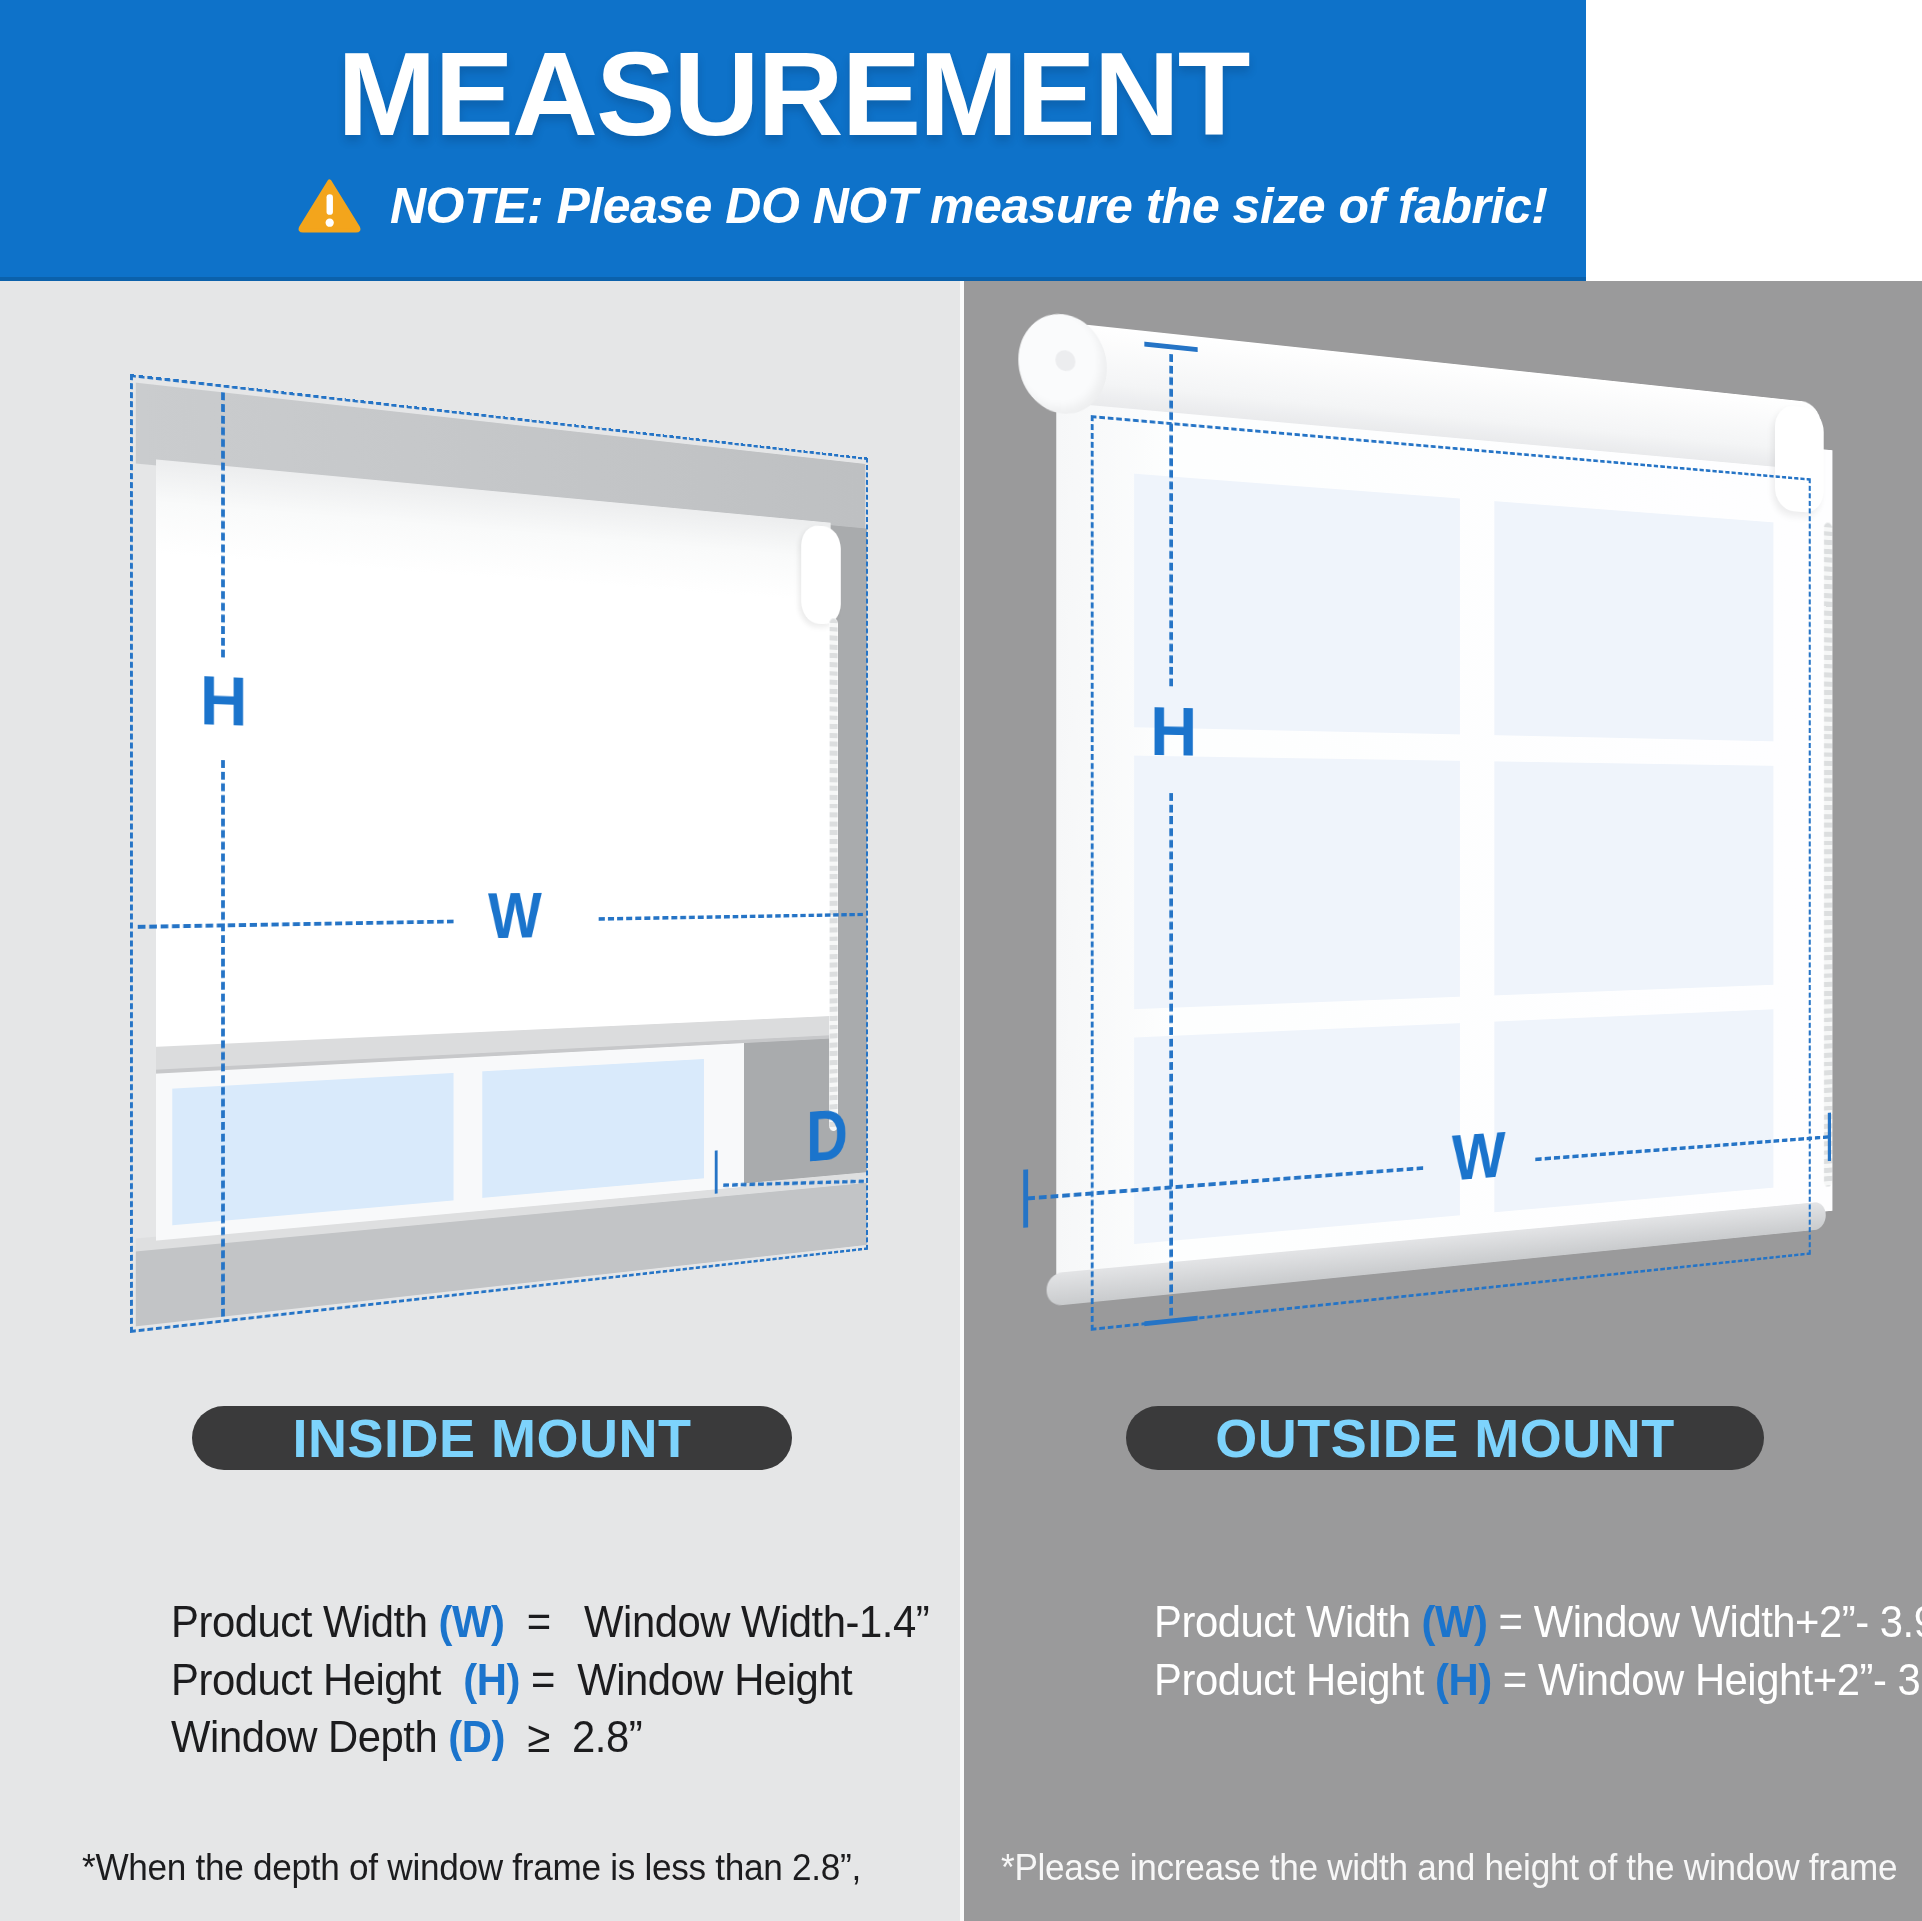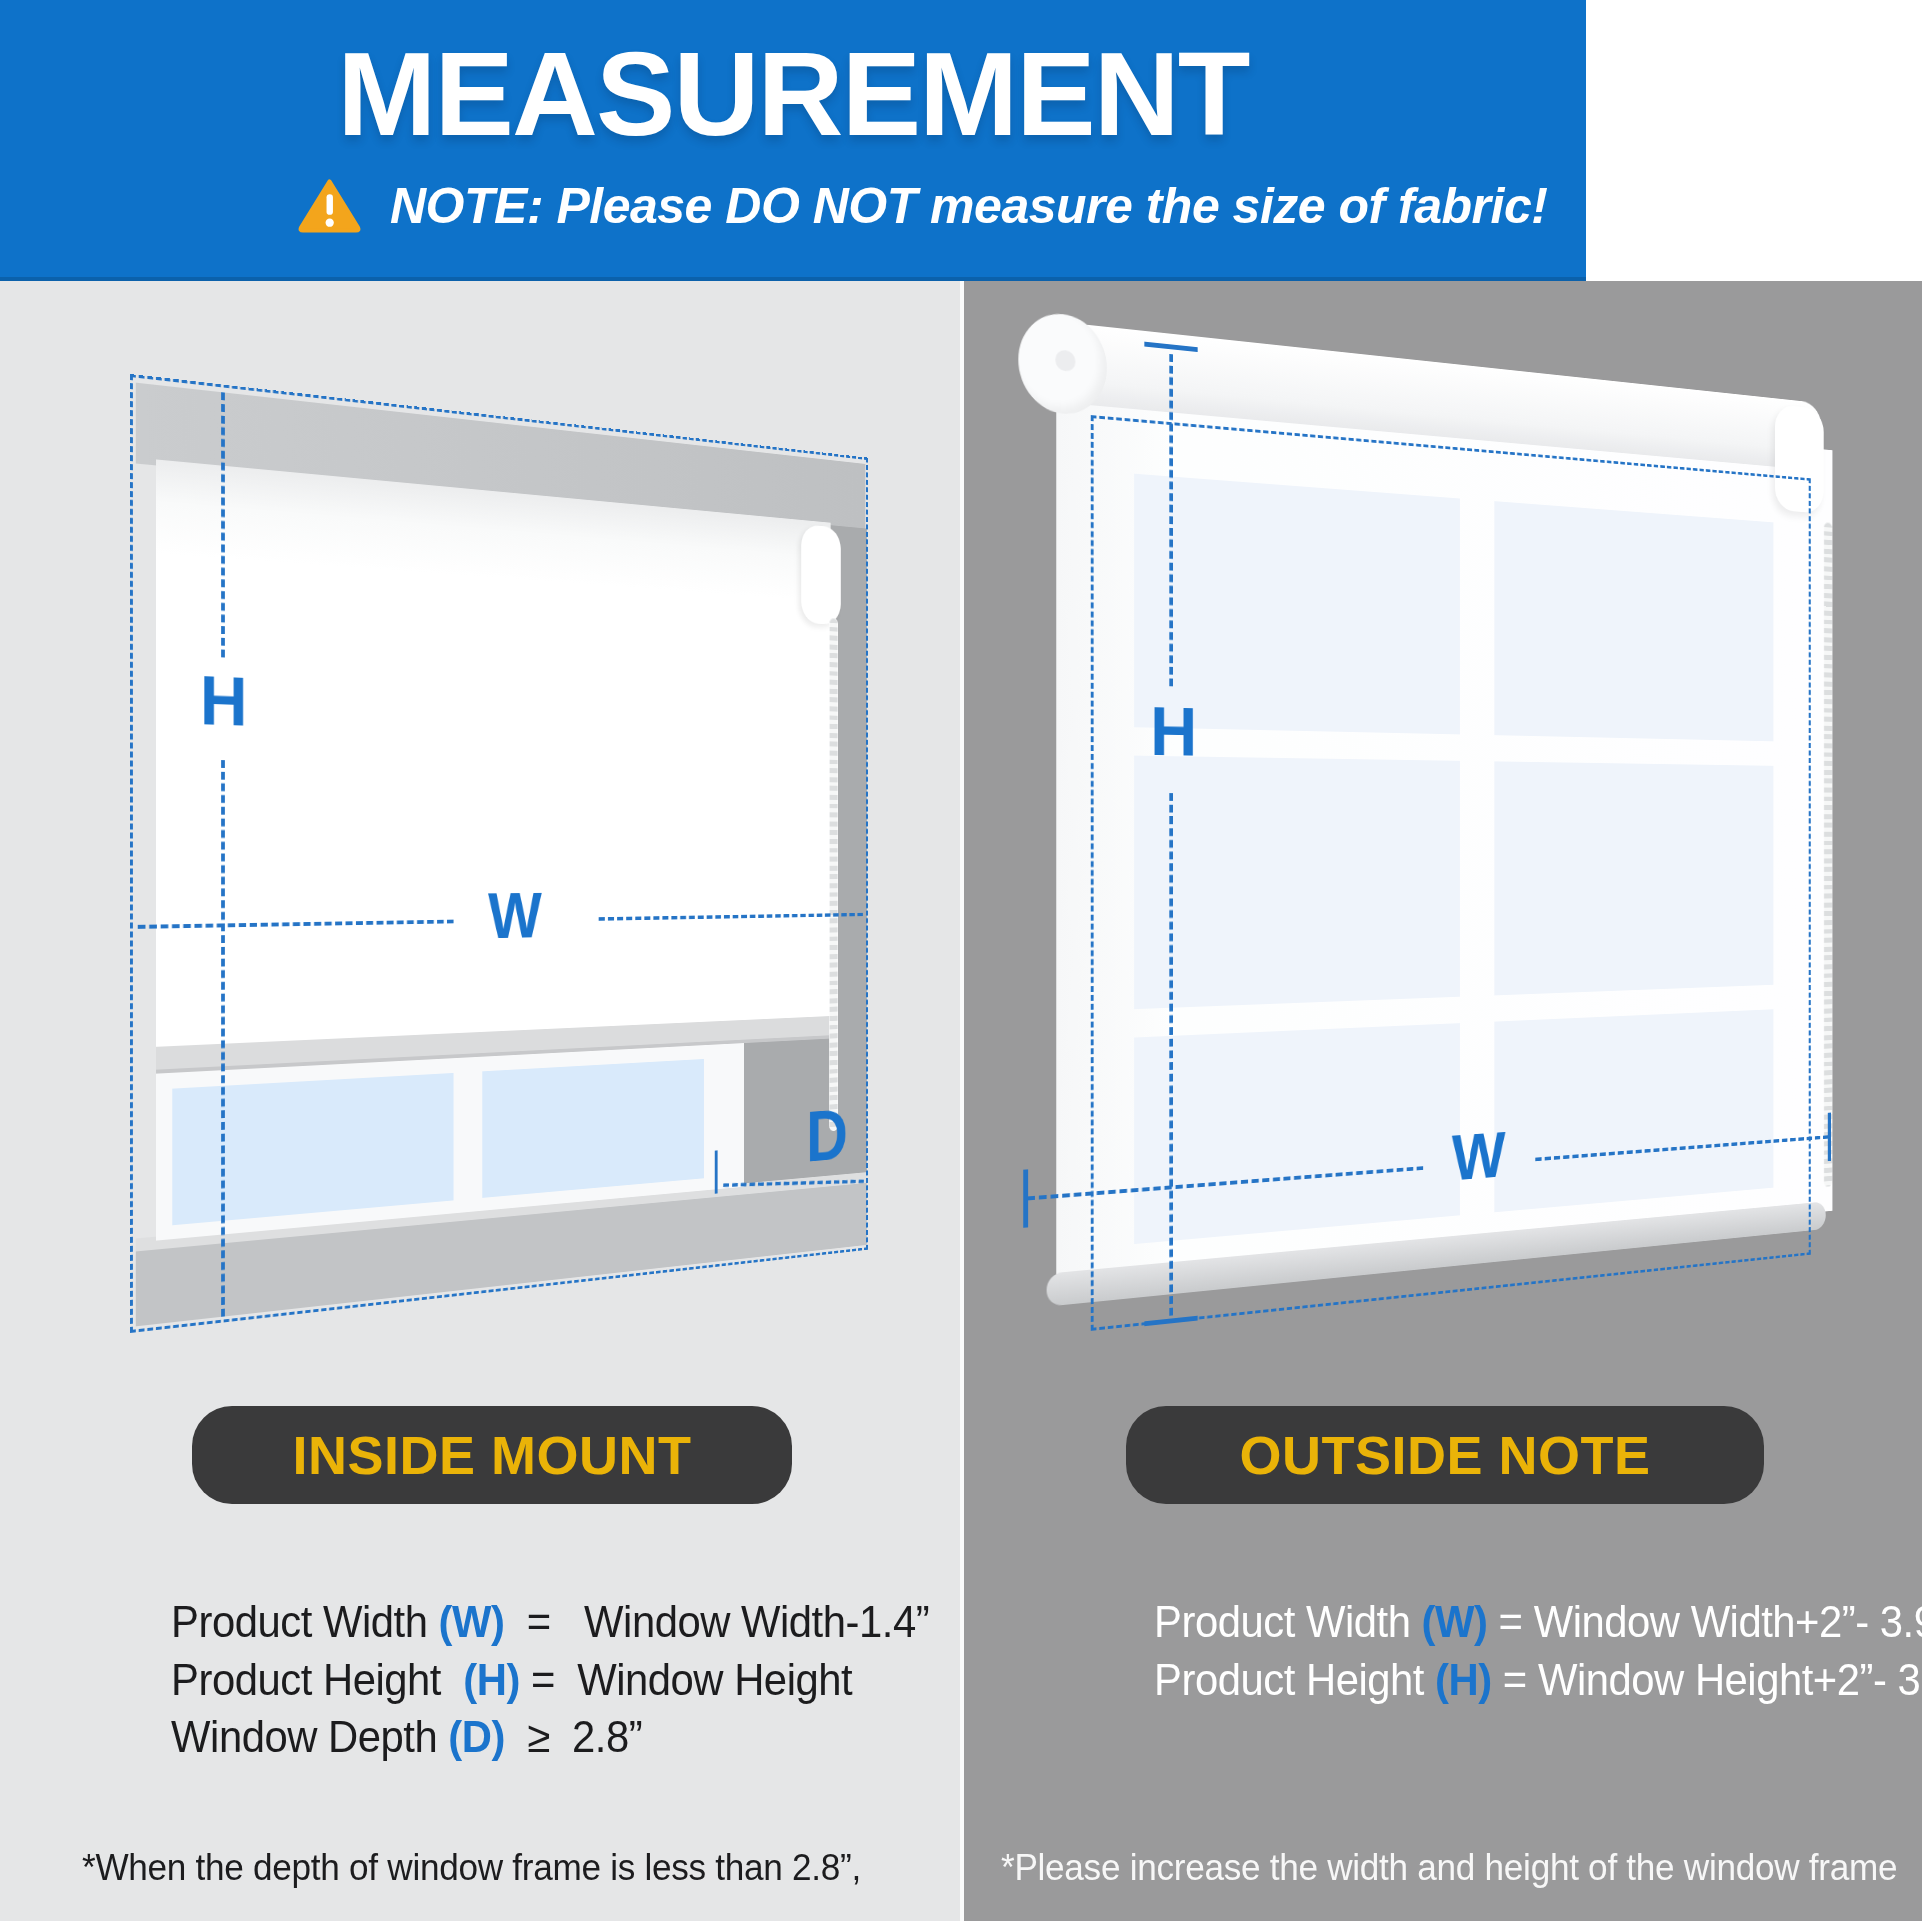--- a/index.html
+++ b/index.html
@@ -27,22 +27,22 @@
     white-space:pre;
   }
   
   .panel{position:absolute;top:281px;height:1640px;}
   .panel.left{left:0;width:960px;background:#E5E6E7;}
   .divider{position:absolute;top:281px;left:960px;width:3.8px;height:1640px;background:#FAFBFB;}
   .panel.right{left:964px;width:959px;background:#9A9A9B;}
 
   
   .pill{
-    position:absolute;height:98px;border-radius:40px;background:#3A3A3B;
-    color:#eab308;font-size:54px;font-weight:700;letter-spacing:0.5px;
+    position:absolute;height:64px;border-radius:40px;background:#3A3A3B;
+    color:#7dd3fc;font-size:54px;font-weight:700;letter-spacing:0.5px;
     display:flex;align-items:center;justify-content:center;
   }
   .pill.inside{left:192px;top:1125px;width:600px;}
   .pill.outside{left:162px;top:1125px;width:638px;}
 
   
   .rows{position:absolute;}
   .row{position:absolute;font-size:44px;letter-spacing:-0.5px;white-space:pre;
        transform:scaleX(.95);transform-origin:left center;}
   .row span{white-space:pre;}
@@ -207,21 +207,21 @@
       <div class="or-hline-b"></div>
       <div class="or-htick-bot"></div>
       <div class="dim-label or-hlabel">H</div>
       <div class="or-wtick-l"></div>
       <div class="or-wline-a"></div>
       <div class="or-wline-b"></div>
       <div class="or-wtick-r"></div>
       <div class="dim-label or-wlabel">W</div>
     </div>
 
-    <div class="pill outside">OUTSIDE NOTE</div>
+    <div class="pill outside">OUTSIDE MOUNT</div>
 
     <div class="rows">
       <div class="row" style="left:101px;top:1266px;">
         <span>Product Width </span><span class="key">(W)</span><span> = Window Width+2”- 3.9”</span>
       </div>
       <div class="row" style="left:101px;top:1324px;">
         <span>Product Height </span><span class="key">(H)</span><span> = Window Height+2”- 3.9”</span>
       </div>
     </div>
 

